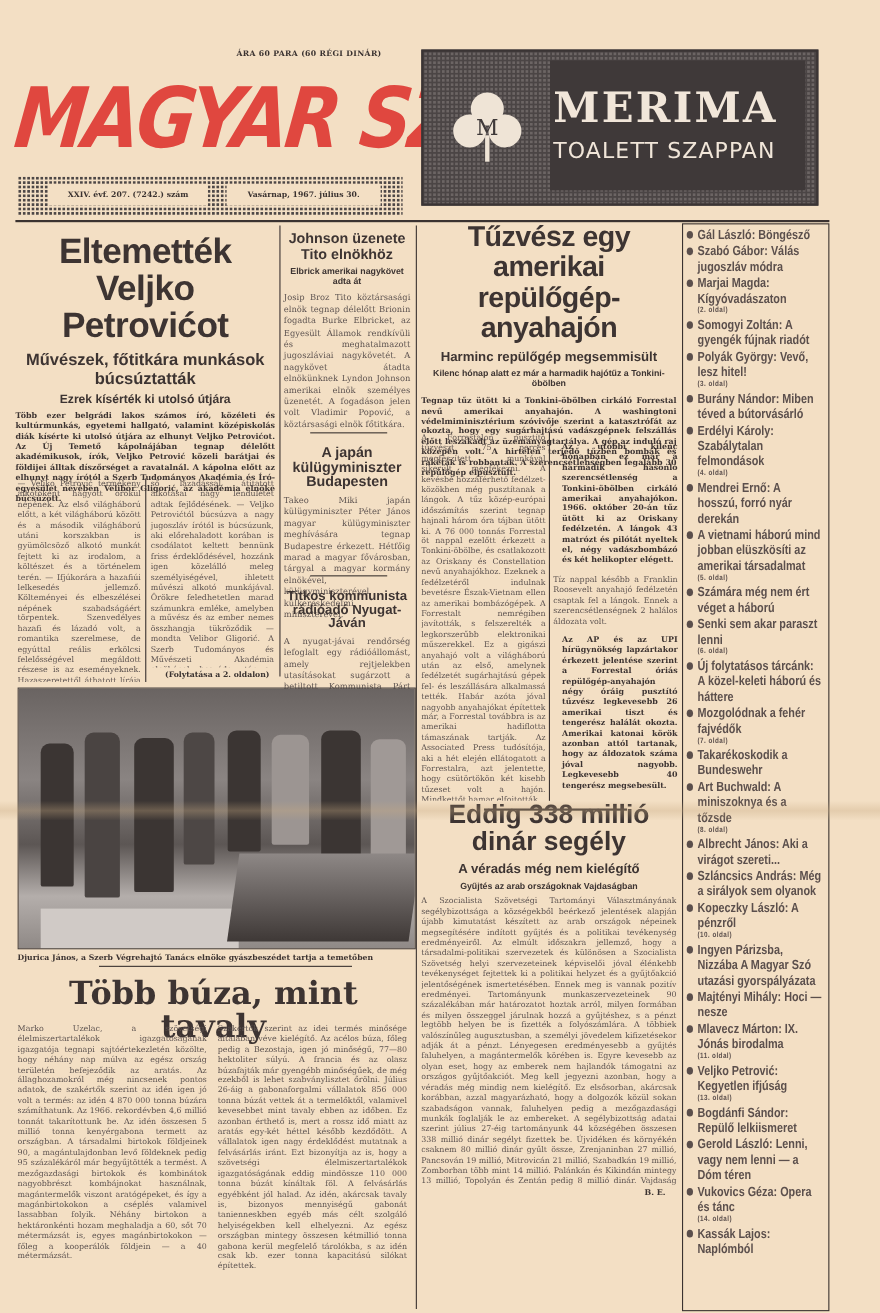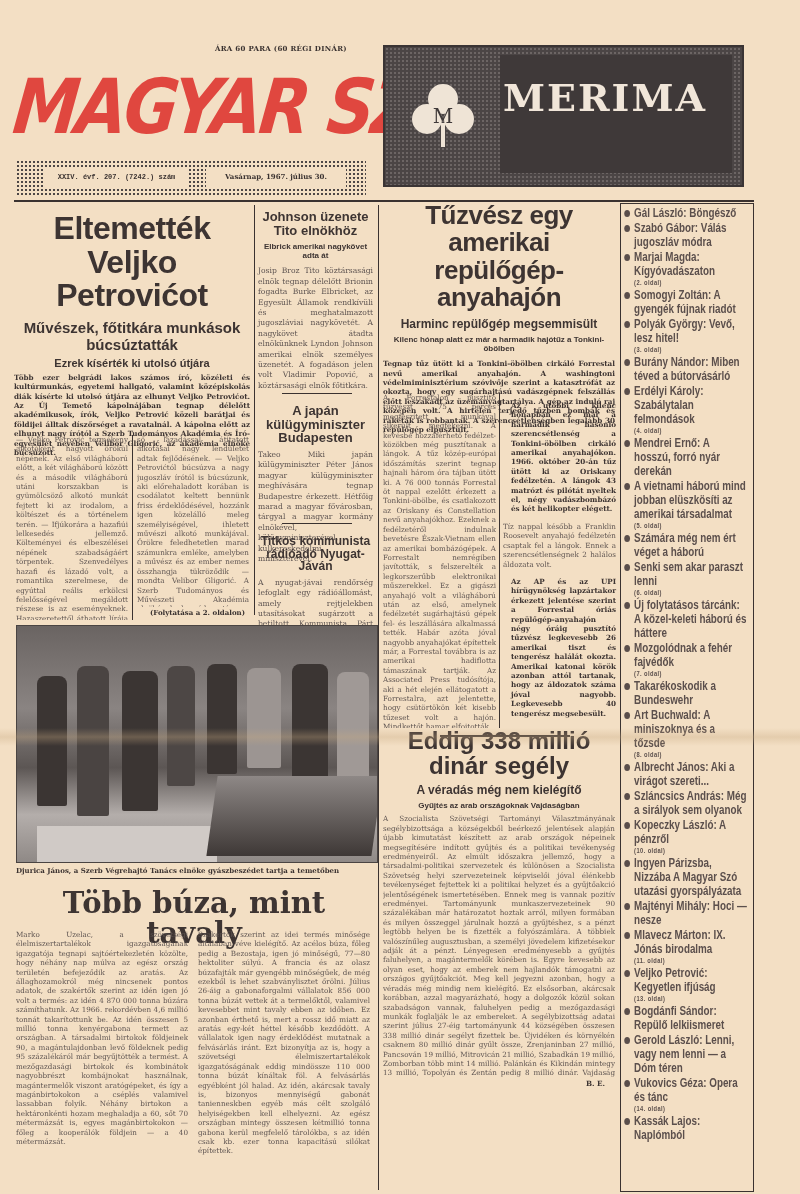--- a/index.html
+++ b/index.html
@@ -2,21 +2,21 @@
 <html><head>
 <meta charset="utf-8">
 <style>
   html,body{margin:0;padding:0;}
   body{width:800px;height:1194px;background:#f3dfc4;font-family:"DejaVu Serif",serif;color:#3a3230;position:relative;overflow:hidden;}
   .abs{position:absolute;}
   .price{left:215px;top:44px;width:150px;font-size:7px;font-weight:bold;letter-spacing:.3px;color:#3a3230;}
   .masthead{left:14px;top:58px;width:350px;height:100px;color:#e0473f;font-family:"DejaVu Sans",sans-serif;font-weight:bold;font-style:italic;font-size:66px;letter-spacing:-3px;line-height:100px;transform:skewX(-6deg) scaleY(1.15);white-space:nowrap;}
   .dotbar{left:16px;top:160px;width:350px;height:36px;background-image:radial-gradient(#4d4746 45%,transparent 50%);background-size:4px 4px;background-color:#f3dfc4;}
   .dotbar .box{position:absolute;top:7px;height:20px;background:#f3dfc4;font-size:7px;font-weight:bold;line-height:20px;text-align:center;color:#3a3230;}
-  .dotbar .b1{left:28px;width:145px;font-family:Liberation Mono, monospace;}
+  .dotbar .b1{left:28px;width:145px;}
   .dotbar .b2{left:190px;width:140px;}
   .ad{left:383px;top:45px;width:357px;height:138px;background-color:#4b4545;background-image:radial-gradient(#6c6564 40%,transparent 45%);background-size:4px 4px;border:2px solid #3a3434;}
   .ad .logo{position:absolute;left:22px;top:32px;width:72px;height:72px;}
   .ad .brand{position:absolute;left:118px;top:28px;font-family:"DejaVu Serif",serif;font-weight:bold;font-size:38px;color:#f1e6d9;letter-spacing:2px;}
   .ad .sub{position:absolute;left:118px;top:78px;font-family:"DejaVu Sans",sans-serif;font-size:20px;color:#f1e6d9;letter-spacing:1px;}
   .ad .inner{position:absolute;left:115px;top:8px;width:232px;height:118px;background:#3f3939;}
   .rule{position:absolute;background:#3a3230;}
   .hl{font-family:"Liberation Sans",sans-serif;font-weight:bold;color:#3d3432;text-align:center;line-height:1.05;}
   .sub-hl{font-family:"Liberation Sans",sans-serif;font-weight:bold;color:#3d3432;text-align:center;}
   .body{font-size:7.2px;line-height:9.4px;color:#5d5350;text-align:justify;}
@@ -45,20 +45,21 @@
 <div class="abs ad">
   <div class="inner"></div>
   <svg class="logo" viewBox="0 0 72 72">
     <circle cx="36" cy="20" r="15" fill="#efe4d6"></circle>
     <circle cx="20" cy="40" r="15" fill="#efe4d6"></circle>
     <circle cx="52" cy="40" r="15" fill="#efe4d6"></circle>
     <rect x="34" y="44" width="4" height="24" fill="#efe4d6"></rect>
     <text x="36" y="44" font-size="20" font-family="DejaVu Serif, serif" text-anchor="middle" fill="#3f3939">M</text>
   </svg>
   <div class="brand">MERIMA</div>
+  <div class="sub">TOALETT SZAPPAN</div>
 </div>
 
 <div class="rule" style="left:14px;top:200px;width:740px;height:1.5px;"></div>
 
 <div class="abs" style="left:14px;top:212px;width:236px;">
   <div class="hl" style="font-size:32px;letter-spacing:-.5px;">Eltemették Veljko Petrovićot</div>
   <div class="sub-hl" style="font-size:15px;margin-top:6px;">Művészek, főtitkára munkások búcsúztatták</div>
   <div class="sub-hl" style="font-size:11px;margin-top:4px;">Ezrek kísérték ki utolsó útjára</div>
   <div class="body bold" style="margin-top:4px;">Több ezer belgrádi lakos számos író, közéleti és kultúrmunkás, egyetemi hallgató, valamint középiskolás diák kísérte ki utolsó útjára az elhunyt Veljko Petrovićot. Az Új Temető kápolnájában tegnap délelőtt akadémikusok, írók, Veljko Petrović közeli barátjai és földijei álltak díszőrséget a ravatalnál. A kápolna előtt az elhunyt nagy írótól a Szerb Tudományos Akadémia és Író-egyesület nevében Velibor Gligorić, az akadémia elnöke búcsúzott.</div>
 </div>

